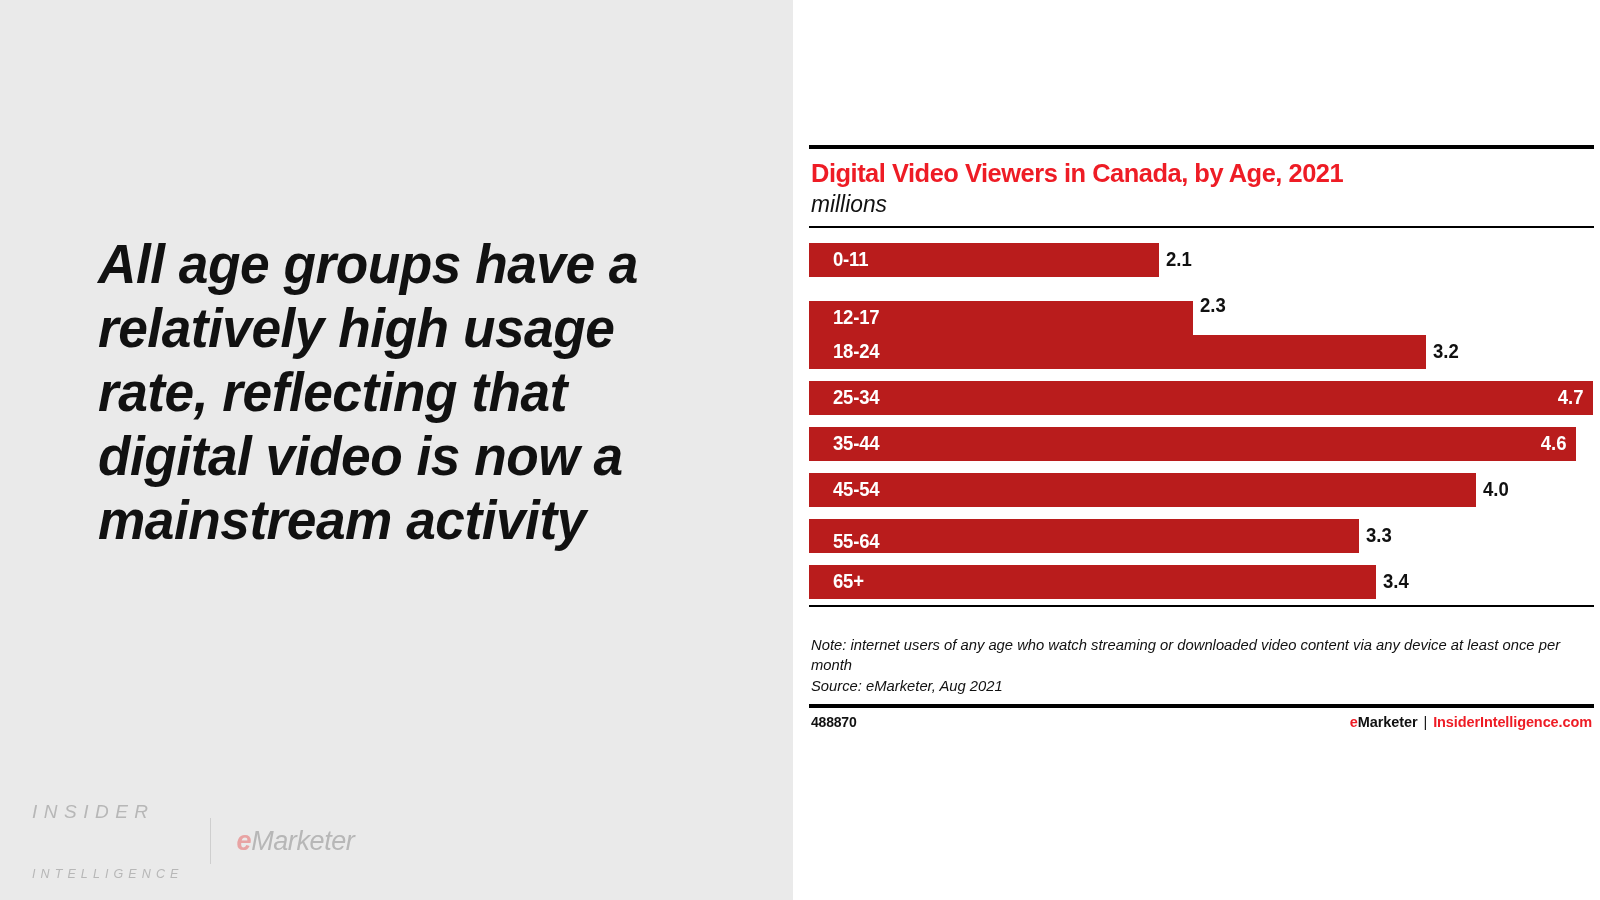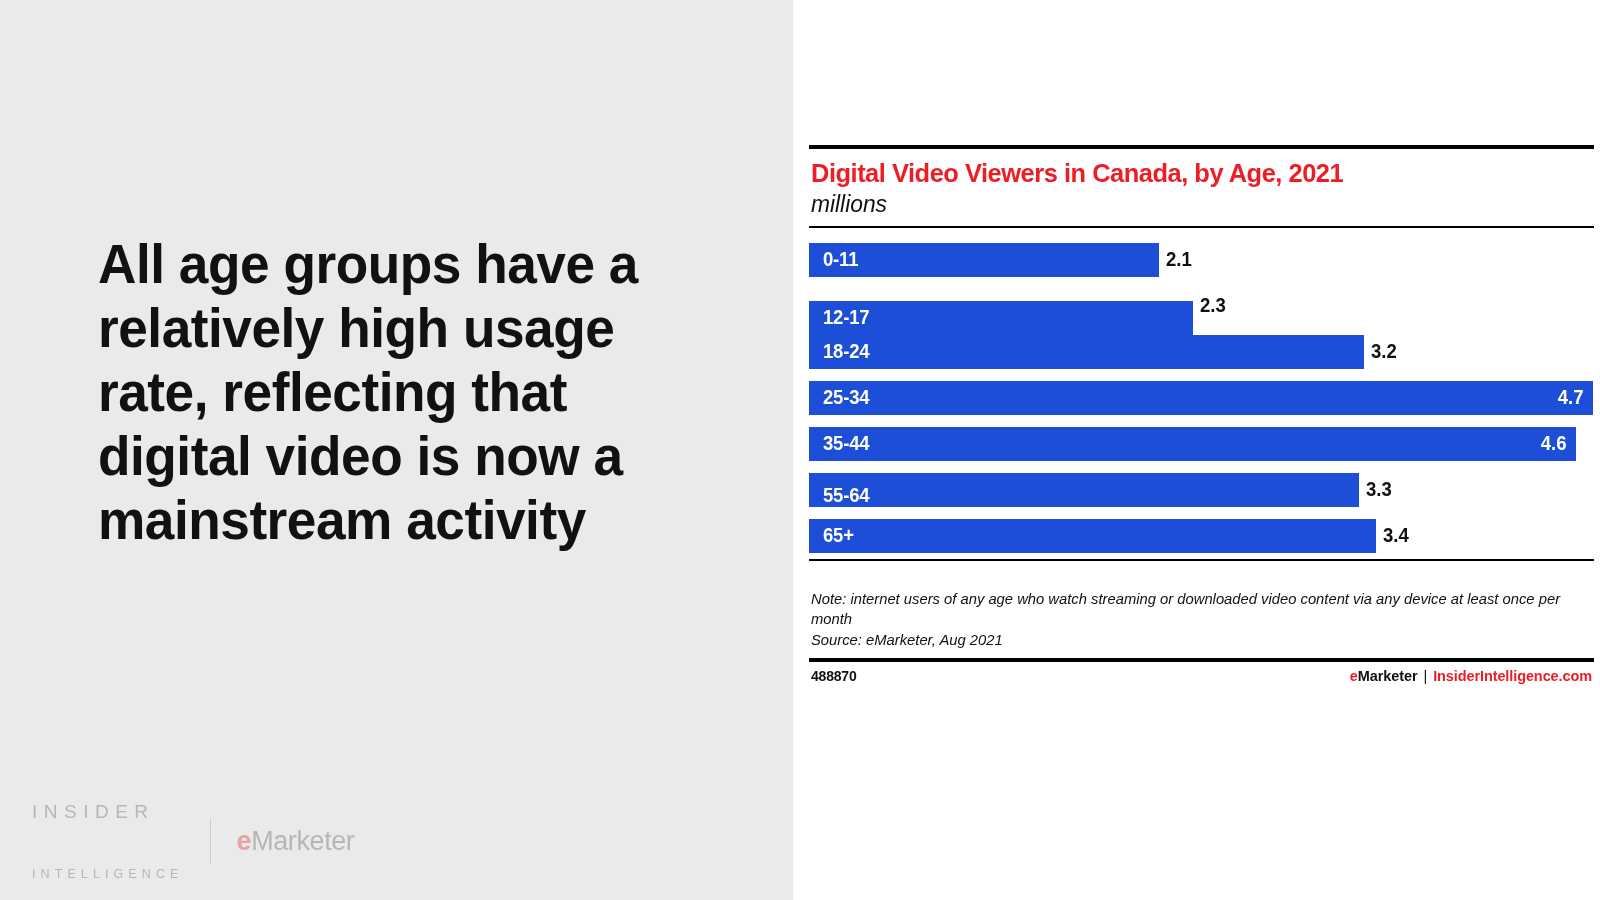--- a/index.html
+++ b/index.html
@@ -24,20 +24,21 @@
   }
 
   
   .left-panel {
     position: relative;
     width: 793px;
     height: 900px;
     background: #eaeaea;
     flex: 0 0 793px;
     box-sizing: border-box;
+    font-style: italic;
   }
 
   .headline {
     position: absolute;
     left: 98px;
     top: 232px;
     width: 630px;
     font-family: "Liberation Sans", sans-serif;
     font-weight: bold;
     font-size: 56px;
@@ -154,26 +155,26 @@
   .bars {
     padding-top: 9px;
   }
   .bar-row {
     position: relative;
     height: 46px;
     display: flex;
     align-items: center;
   }
   .bar {
-    background: #1d4ed8;
+    background: #b91c1c;
     height: 34px;
     display: flex;
     align-items: center;
     box-sizing: border-box;
-    padding-left: 14px;
+    padding-left: 24px;
     padding-right: 9px;
     min-width: 60px;
   }
   .bar-label {
     color: #ffffff;
     font-size: 19.5px;
     font-weight: bold;
     letter-spacing: -0.2px;
     white-space: nowrap;
     transform: scaleX(0.95);
@@ -282,36 +283,42 @@
             </div>
             <span class="bar-value-outside">2.1</span>
           </div>
           <div class="bar-row">
             <div class="bar" style="width: 383.66px; margin-top: 24px;">
               <span class="bar-label">12-17</span>
             </div>
             <span class="bar-value-outside">2.3</span>
           </div>
           <div class="bar-row">
-            <div class="bar" style="width: 555px;">
+            <div class="bar" style="width: 617px;">
               <span class="bar-label">18-24</span>
             </div>
             <span class="bar-value-outside">3.2</span>
           </div>
           <div class="bar-row">
             <div class="bar" style="width: 784px;">
               <span class="bar-label">25-34</span>
               <span class="bar-value-inside">4.7</span>
             </div>
           </div>
           <div class="bar-row">
             <div class="bar" style="width: 767.319px; gap: 39px;">
               <span class="bar-label">35-44</span>
               <span class="bar-value-inside">4.6</span>
             </div>
+          </div>
+          <div class="bar-row">
+            <div class="bar" style="width: 667.234px;">
+              <span class="bar-label">45-54</span>
+            </div>
+            <span class="bar-value-outside">4.0</span>
           </div>
           <div class="bar-row">
             <div class="bar" style="width: 550.468px; align-items: flex-end;">
               <span class="bar-label">55-64</span>
             </div>
             <span class="bar-value-outside">3.3</span>
           </div>
           <div class="bar-row">
             <div class="bar" style="width: 567.149px;">
               <span class="bar-label">65+</span>

